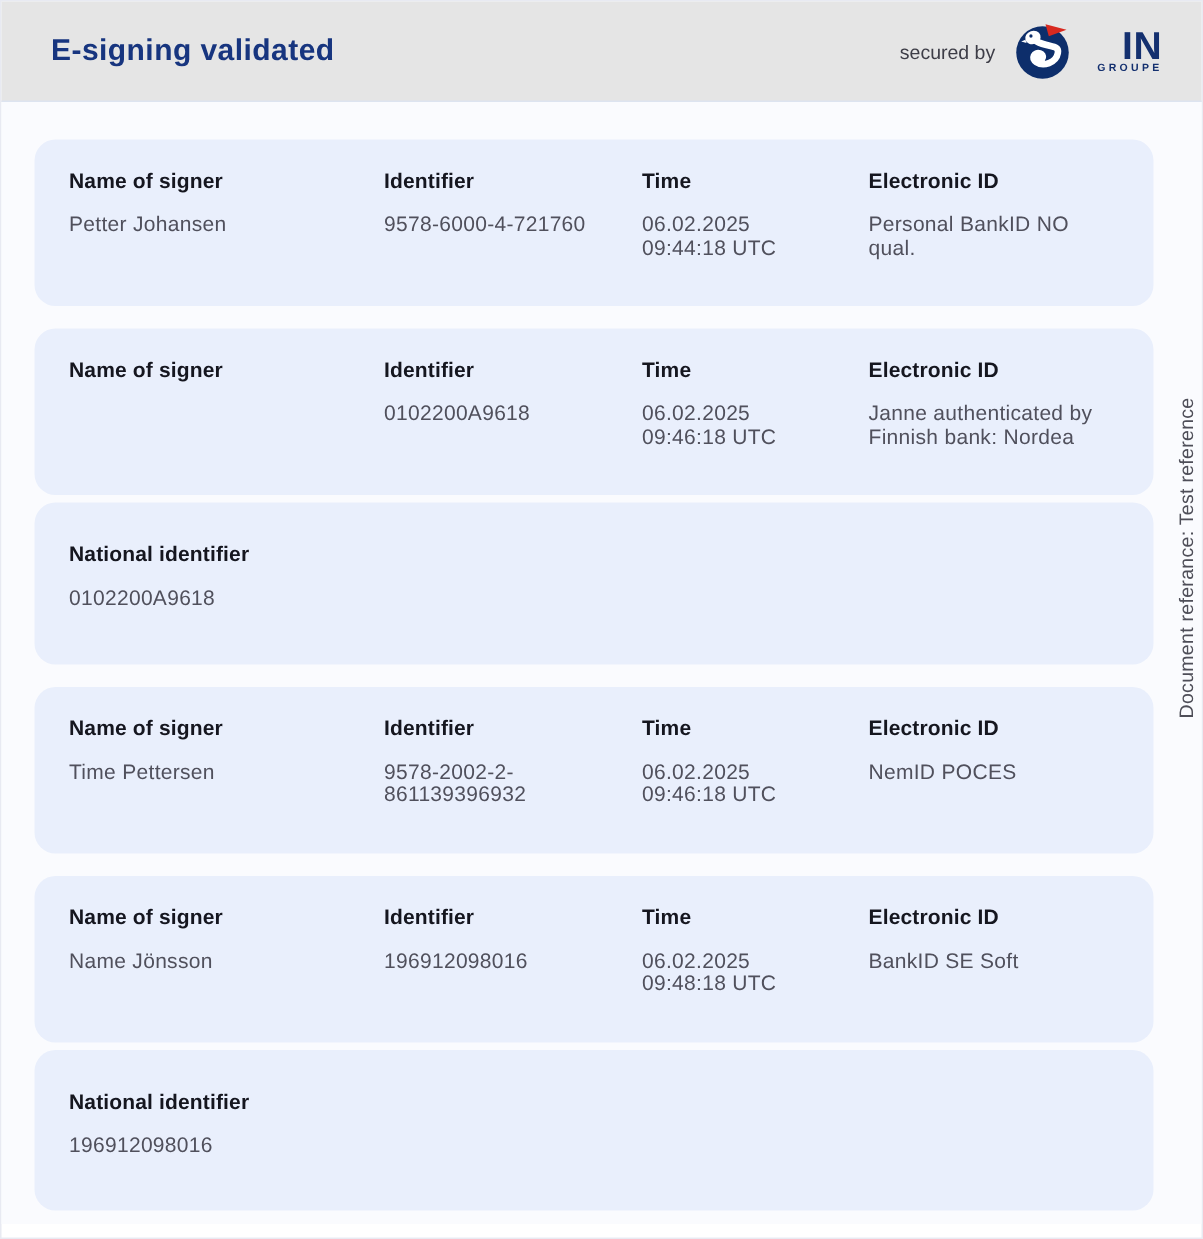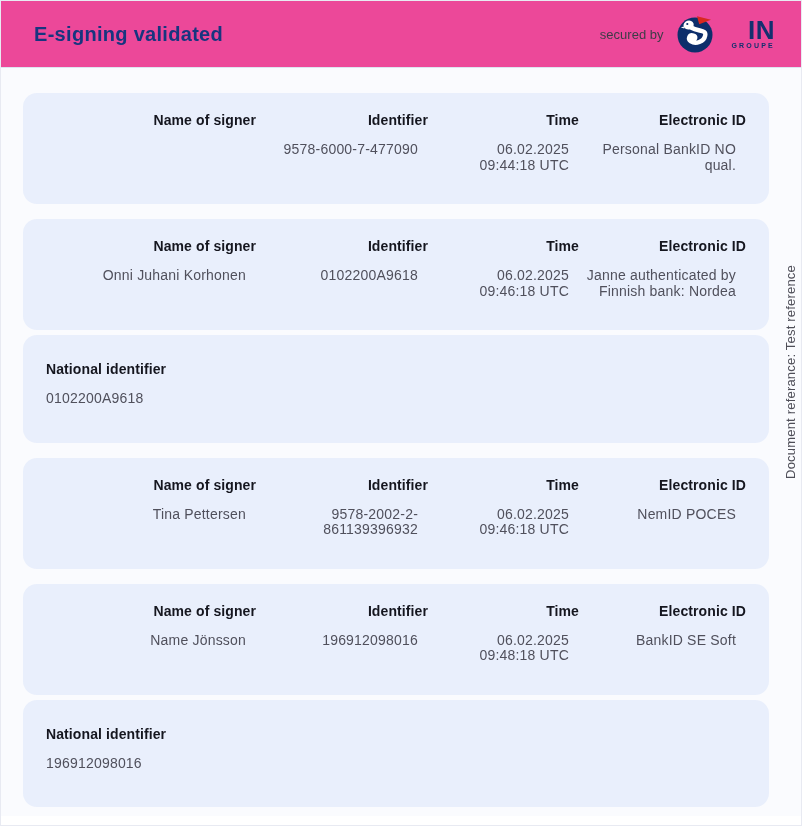--- a/index.html
+++ b/index.html
@@ -12,21 +12,21 @@
   .page {
     width: 802px; height: 826px;
     background: #ffffff;
     border: 1px solid #e8eaf2;
   }
   
   .header {
     height: 67px;
     display: flex; align-items: center; justify-content: space-between;
     padding: 0 26px 0 33px;
-    background: #ec4899;
+    background: #e5e5e5;
     border-bottom: 1px solid #dde4f0;
   }
   .title {
     font-size: 20px; font-weight: 700;
     color: #17357f;
     letter-spacing: 0.3px;
   }
   .secured { display: flex; align-items: center; gap: 13px; }
   .secured-by { font-size: 13px; color: #3d3d47; }
   .logo { display: flex; align-items: center; gap: 15px; }
@@ -45,21 +45,20 @@
   .group { display: flex; flex-direction: column; gap: 5px; margin-bottom: 15px; }
   .card {
     background: #e9effc;
     border-radius: 14px;
   }
   .signer-card {
     display: grid;
     grid-template-columns: 210px 172px 151px 1fr;
     padding: 19px 23px 2px 23px;
     min-height: 111px;
-    text-align: right;
   }
   .national-card {
     padding: 26px 23px 36px 23px;
     min-height: 105px;
   }
   .field-label {
     font-size: 14px; font-weight: 700;
     color: #15161f;
     letter-spacing: 0.1px;
   }
@@ -110,41 +109,41 @@
       </div>
     </div>
   </div>
 
   <div class="content">
     <div class="cards">
         <div class="group">
   <div class="card signer-card">
     <div>
       <div class="field-label">Name of signer</div>
-    </div>
-    <div>
-      <div class="field-label">Identifier</div>
-      <div class="field-value">9578-6000-7-477090</div>
+      <div class="field-value">Petter Johansen</div>
+    </div>
+    <div>
+      <div class="field-label">Identifier</div>
+      <div class="field-value">9578-6000-4-721760</div>
     </div>
     <div>
       <div class="field-label">Time</div>
       <div class="field-value">06.02.2025
 09:44:18 UTC</div>
     </div>
     <div>
       <div class="field-label">Electronic ID</div>
       <div class="field-value">Personal BankID NO qual.</div>
     </div>
   </div>
 </div>
         <div class="group">
   <div class="card signer-card">
     <div>
       <div class="field-label">Name of signer</div>
-      <div class="field-value">Onni Juhani Korhonen</div>
     </div>
     <div>
       <div class="field-label">Identifier</div>
       <div class="field-value">0102200A9618</div>
     </div>
     <div>
       <div class="field-label">Time</div>
       <div class="field-value">06.02.2025
 09:46:18 UTC</div>
     </div>
@@ -158,21 +157,21 @@
     <div>
       <div class="field-label">National identifier</div>
       <div class="field-value">0102200A9618</div>
     </div>
   </div>
 </div>
         <div class="group">
   <div class="card signer-card">
     <div>
       <div class="field-label">Name of signer</div>
-      <div class="field-value">Tina Pettersen</div>
+      <div class="field-value">Time Pettersen</div>
     </div>
     <div>
       <div class="field-label">Identifier</div>
       <div class="field-value">9578-2002-2-861139396932</div>
     </div>
     <div>
       <div class="field-label">Time</div>
       <div class="field-value">06.02.2025
 09:46:18 UTC</div>
     </div>

